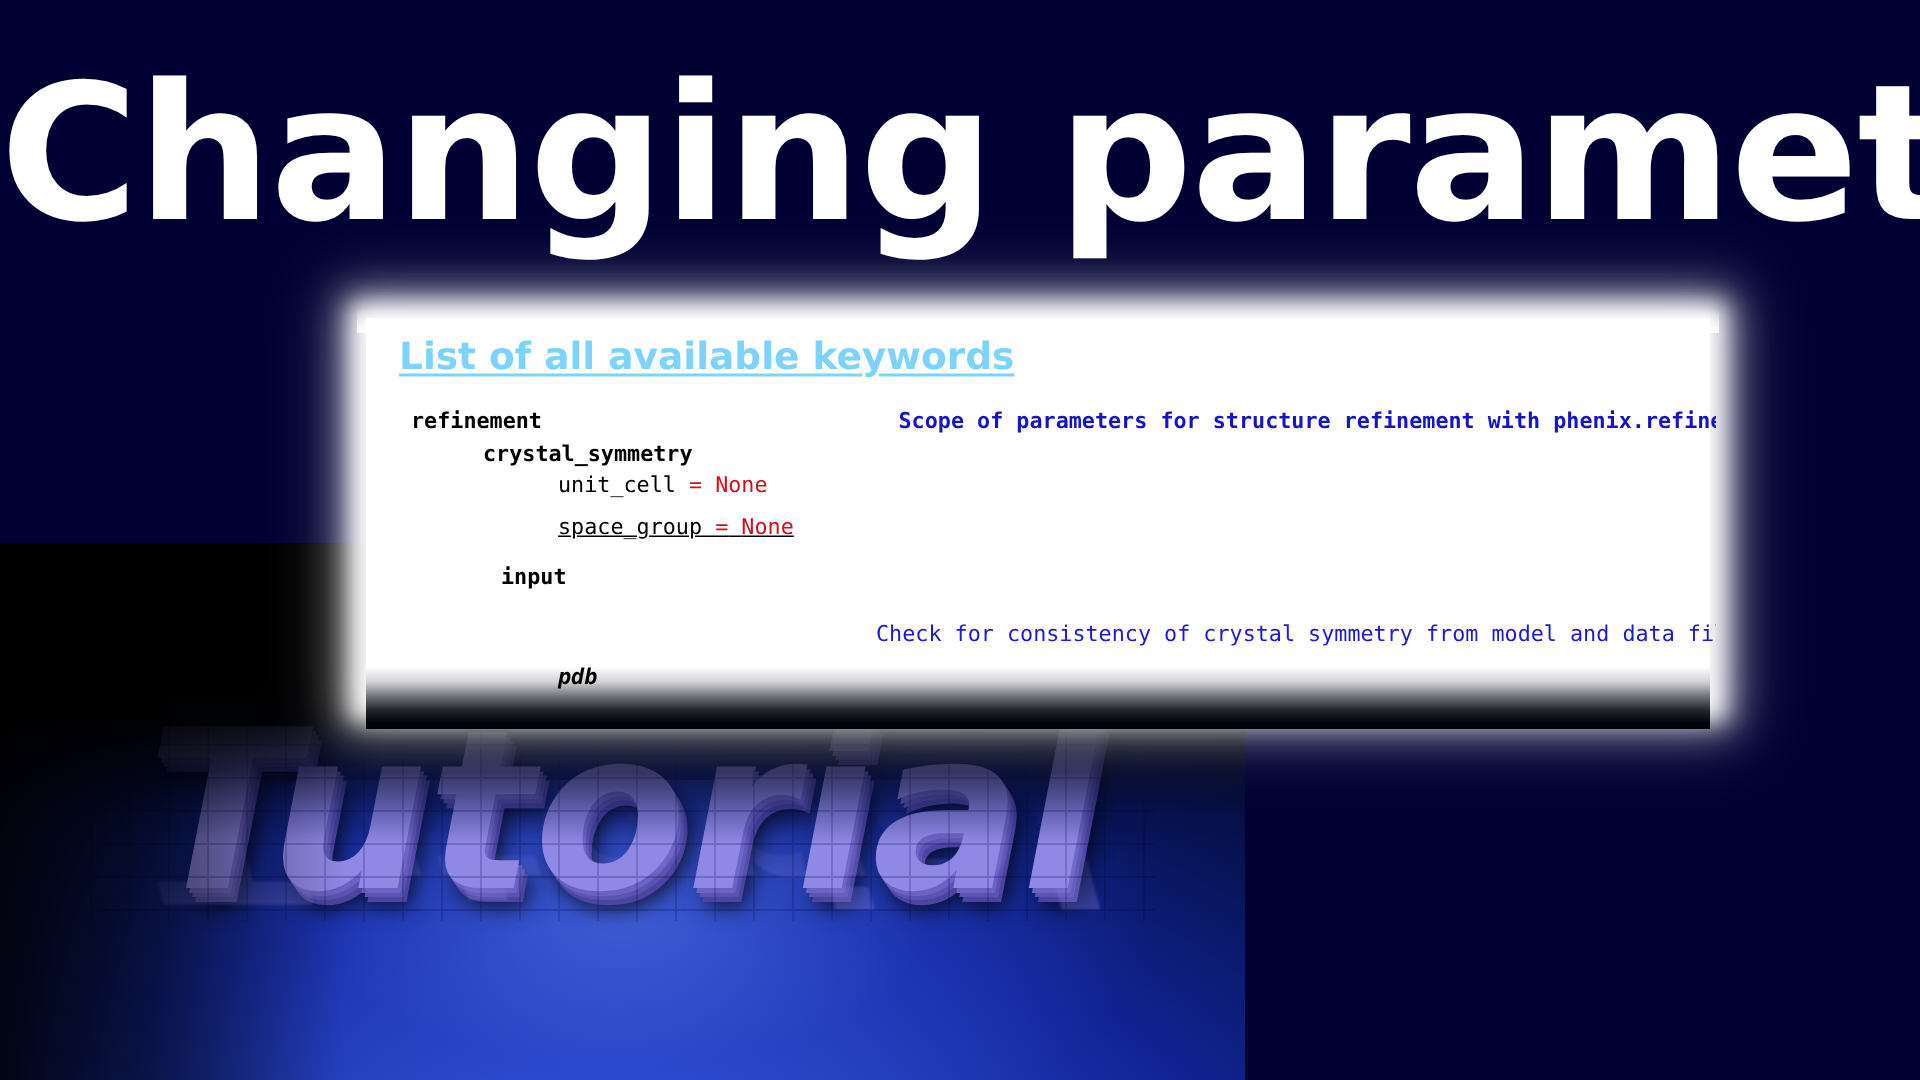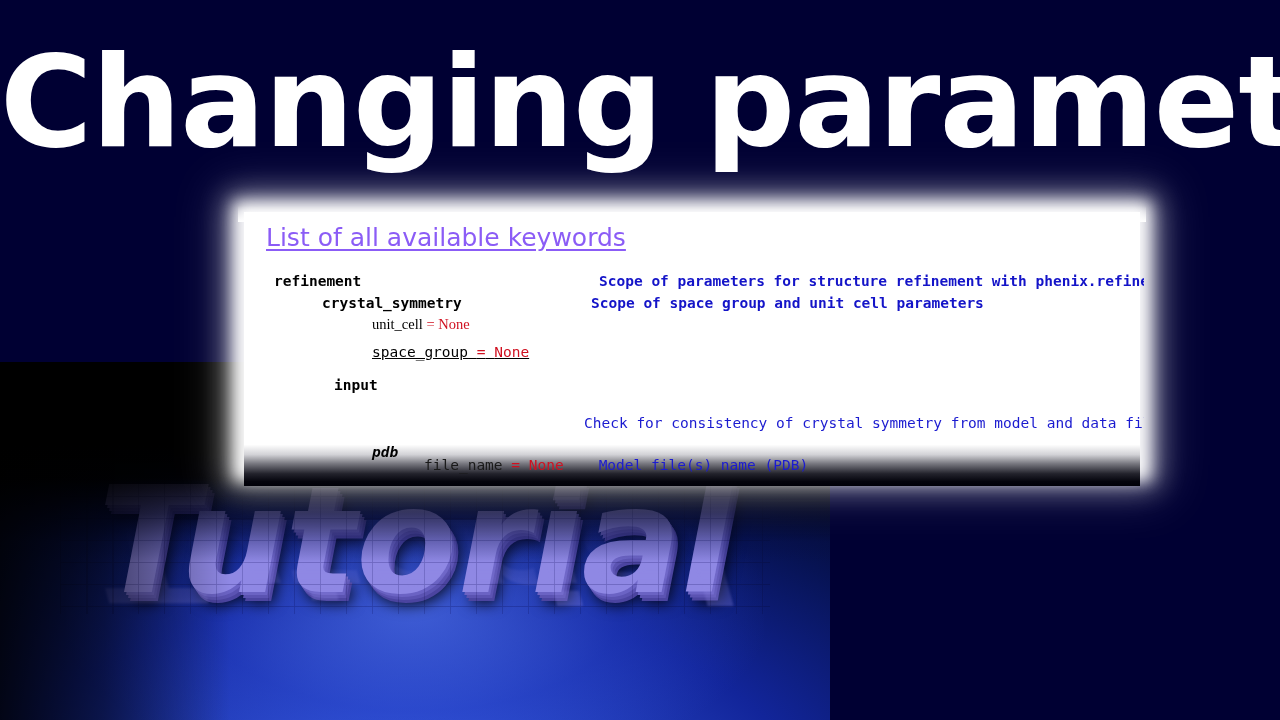--- a/index.html
+++ b/index.html
@@ -172,24 +172,24 @@
     top: 212px;
     width: 900px;
     height: 274px;
     overflow: hidden;
   }
   #panel-heading {
     position: absolute;
     left: 22px;
     top: 11px;
     font-family: "DejaVu Sans", sans-serif;
-    font-weight: normal;
+    font-weight: bold;
     font-size: 25px;
     line-height: 30px;
-    color: #8b5cf6;
+    color: #7dd3fc;
     text-decoration: underline;
     text-underline-offset: 3px;
     white-space: nowrap;
   }
   .kw-line {
     position: absolute;
     font-family: "DejaVu Sans Mono", monospace;
     font-size: 14.5px;
     line-height: 18px;
     white-space: pre;
@@ -237,29 +237,27 @@
   <div id="panel-bottom-fade"></div>
 
   <div id="panel-content">
 
     <div id="panel-heading">List of all available keywords</div>
 
     <div class="kw-line bold" style="left:30px; top:60px;">refinement</div>
     <div class="kw-line kw-desc" style="left:355px; top:60px;">Scope of parameters for structure refinement with phenix.refine</div>
 
     <div class="kw-line bold" style="left:78px; top:82px;">crystal_symmetry</div>
-    <div class="kw-line kw-desc" style="left:347px; top:82px;">Scope of space group and unit cell parameters</div>
-
-    <div class="kw-line" style="left:128px; top:103px;font-family:Liberation Serif, serif;"><span>unit_cell</span><span> </span><span class="kw-val">=</span><span> </span><span class="kw-val">None</span></div>
+
+    <div class="kw-line" style="left:128px; top:103px;"><span>unit_cell</span><span> </span><span class="kw-val">=</span><span> </span><span class="kw-val">None</span></div>
 
     <div class="kw-line" style="left:128px; top:131px;text-decoration:underline;"><span>space_group</span><span> </span><span class="kw-val">=</span><span> </span><span class="kw-val">None</span></div>
 
     <div class="kw-line bold" style="left:90px; top:164px;">input</div>
 
 
     <div class="kw-line kw-desc-plain" style="left:340px; top:202px;">Check for consistency of crystal symmetry from model and data files</div>
 
     <div class="kw-line bold" style="left:128px; top:231px;font-style:italic;">pdb</div>
 
-    <div id="kw-line-filename"><span>file_name</span><span> </span><span class="kw-val">=</span><span> </span><span class="kw-val">None</span><span>    </span><span class="kw-desc-plain">Model file(s) name (PDB)</span></div>
 
   </div>
 </div>
 
 </body></html>

